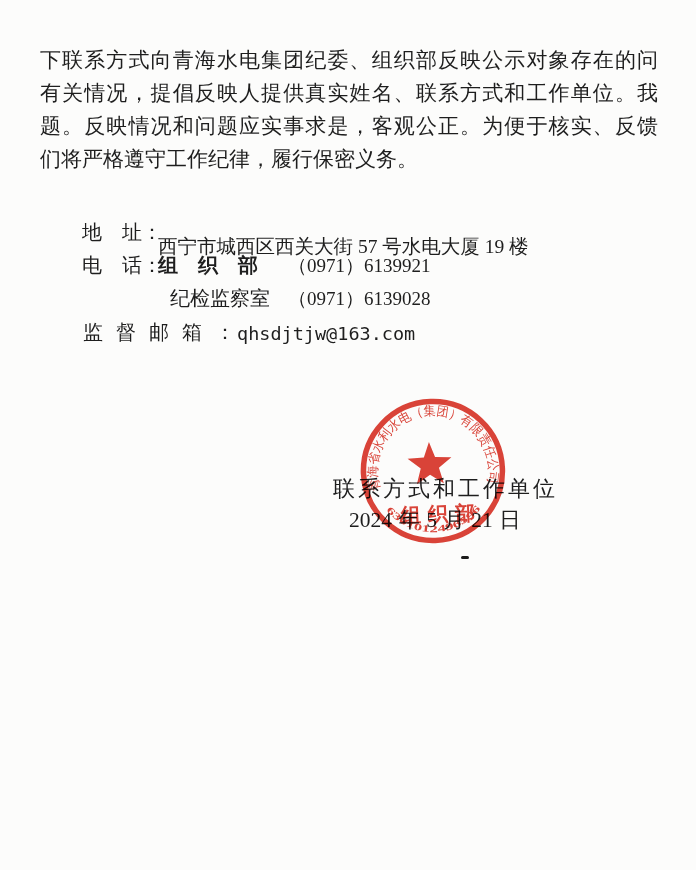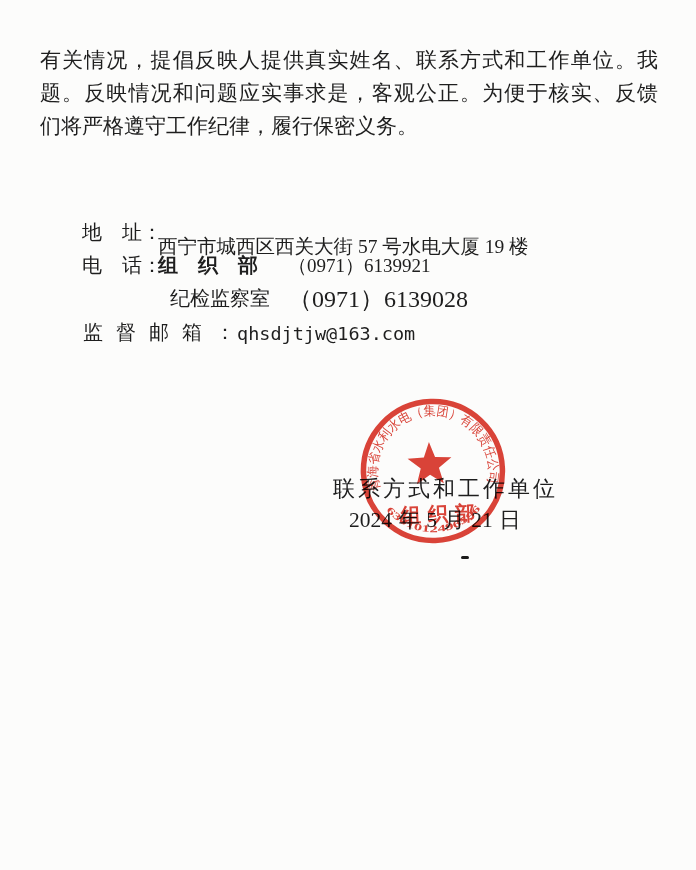--- a/index.html
+++ b/index.html
@@ -39,21 +39,21 @@
     font-size: 20px;
     line-height: 26px;
     color: #1e1e1e;
   }
   .addr-label  { left: 82px;  top: 219px; }
   .addr-value  { left: 158px; top: 220px; font-size: 19.5px; margin-top: 14px; }
   .phone-label { left: 82px;  top: 252px; }
   .dept1-name  { left: 158px; top: 252px; font-weight: bold; }
   .dept1-num   { left: 288px; top: 253px; font-size: 19px; text-align: center; }
   .dept2-name  { left: 170px; top: 285px; }
-  .dept2-num   { left: 288px; top: 286px; font-size: 24px; }
+  .dept2-num   { left: 288px; top: 286px; font-size: 19px; }
   .email-label { left: 83px;  top: 319px; letter-spacing: 13px; }
   .email-value {
     left: 237px; top: 321px;
     font-family: "DejaVu Sans Mono", monospace;
     font-size: 18.5px;
   }
 
   .sig-org  { left: 333px; top: 476px; font-size: 22px; letter-spacing: 3px; }
   .sig-date { left: 349px; top: 507px; font-size: 21.5px; word-spacing: 1px; }
 
@@ -83,20 +83,21 @@
     background: #1b1b1b;
     border-radius: 2px;
   }
 </style>
 </head>
 <body>
 
 <div class="page">
 
   <div class="para">
+    <div class="pline full">下联系方式向青海水电集团纪委、组织部反映公示对象存在的问</div>
     <div class="pline full">有关情况，提倡反映人提供真实姓名、联系方式和工作单位。我</div>
     <div class="pline full">题。反映情况和问题应实事求是，客观公正。为便于核实、反馈</div>
     <div class="pline">们将严格遵守工作纪律，履行保密义务。</div>
   </div>
 
   <span class="t addr-label">地　址：</span>
   <span class="t addr-value">西宁市城西区西关大街 57 号水电大厦 19 楼</span>
 
   <span class="t phone-label">电　话：</span>
   <span class="t dept1-name">组　织　部</span>

